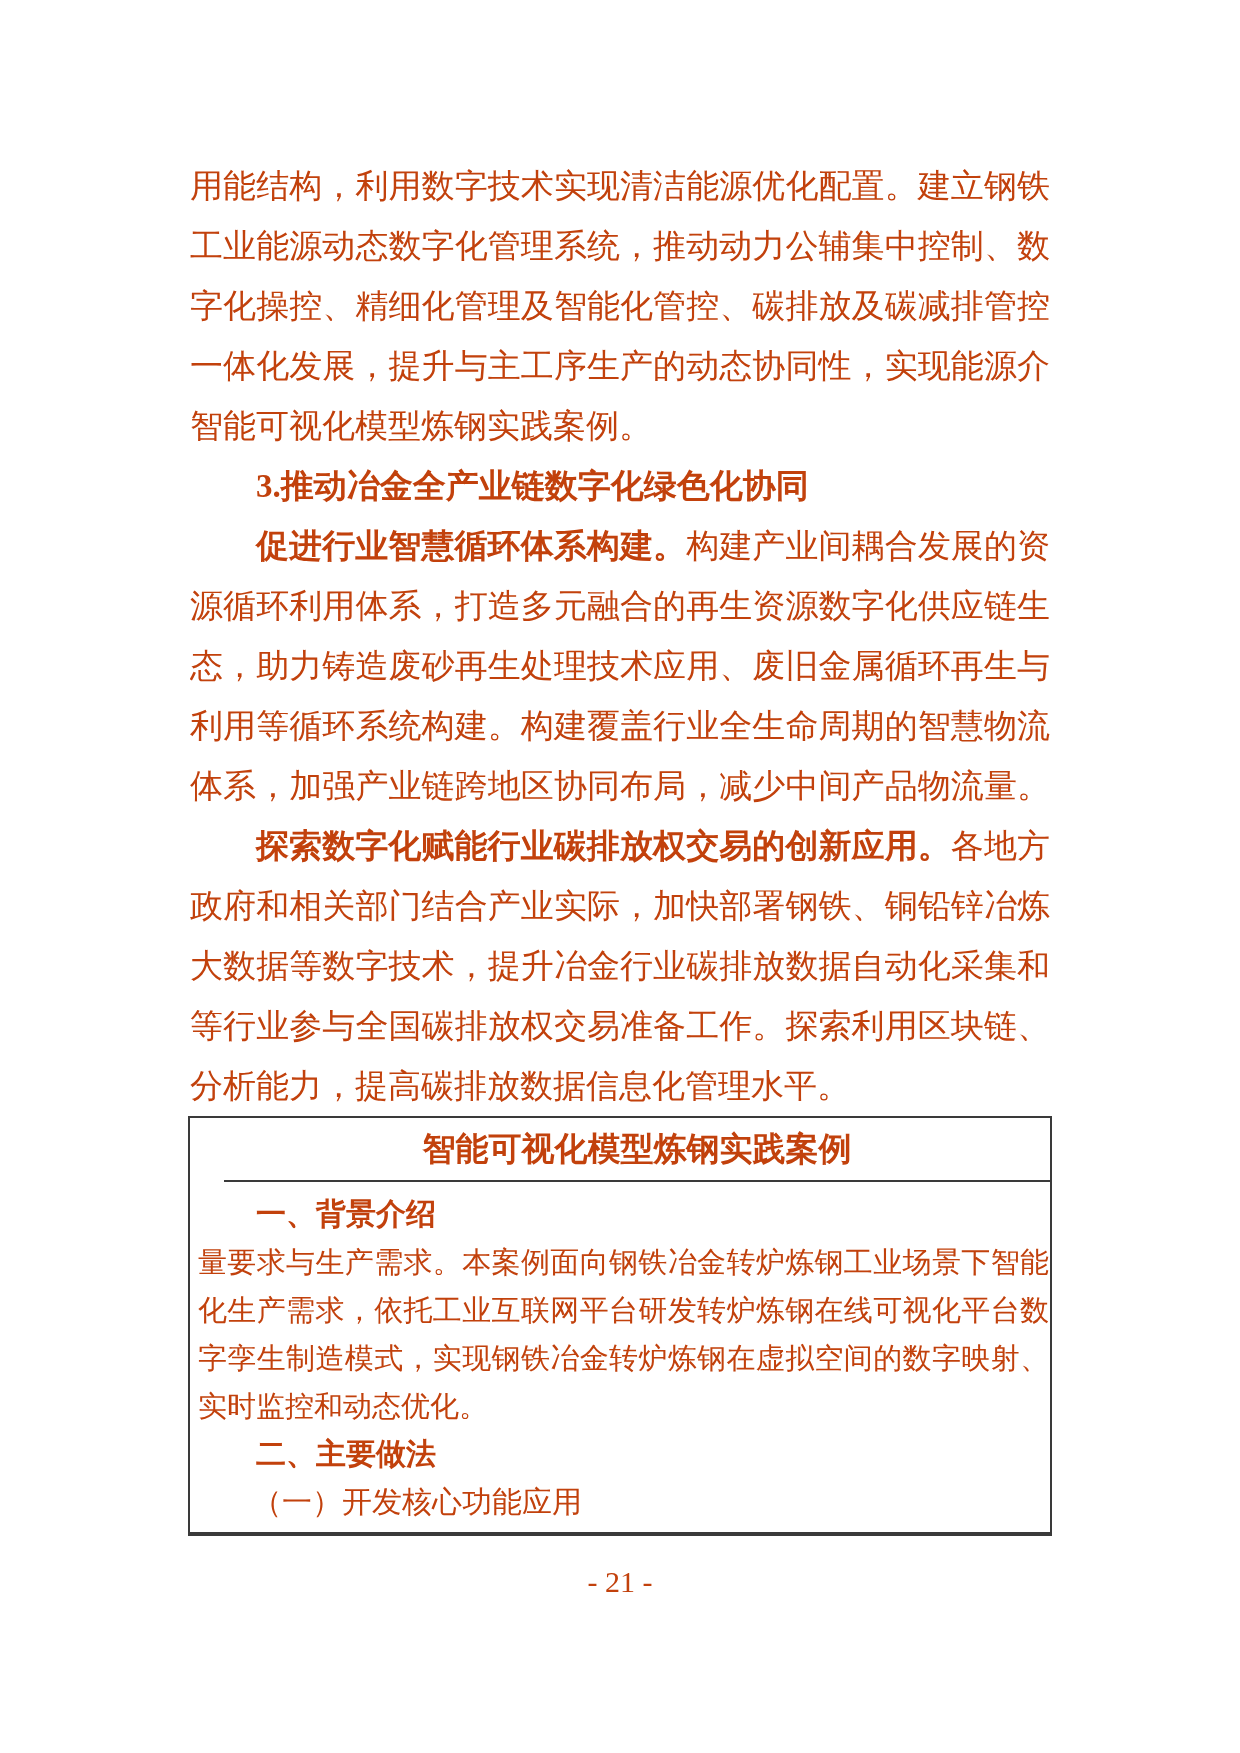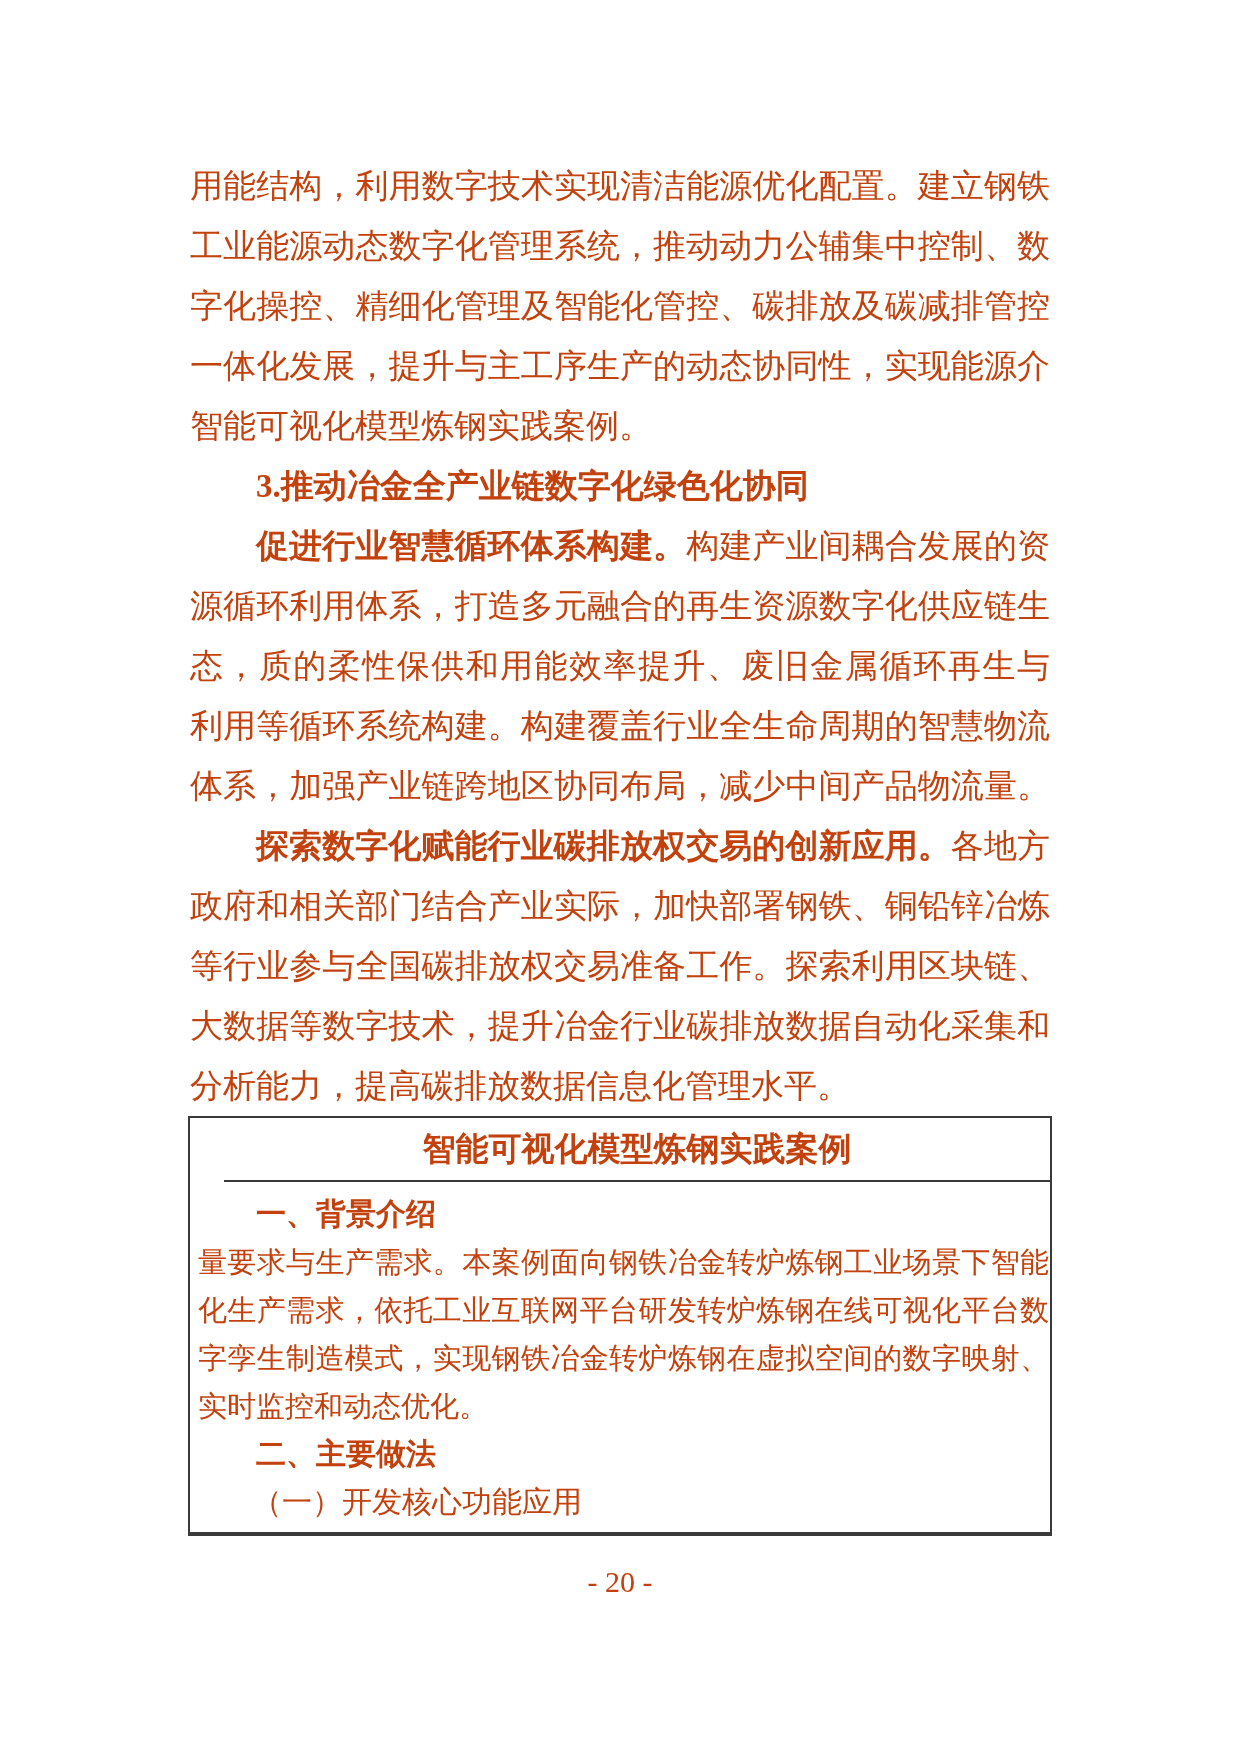--- a/index.html
+++ b/index.html
@@ -117,42 +117,42 @@
       <div class="line">字化操控、精细化管理及智能化管控、碳排放及碳减排管控</div>
       <div class="line">一体化发展，提升与主工序生产的动态协同性，实现能源介</div>
       <div class="line short">智能可视化模型炼钢实践案例。</div>
     </div>
 
     <div class="heading">3.推动冶金全产业链数字化绿色化协同</div>
 
     <div>
       <div class="line indent"><span class="bold">促进行业智慧循环体系构建。</span><span>构建产业间耦合发展的资</span></div>
       <div class="line">源循环利用体系，打造多元融合的再生资源数字化供应链生</div>
-      <div class="line">态，质的柔性保供和用能效率提升、废旧金属循环再生与</div>
+      <div class="line">态，助力铸造废砂再生处理技术应用、废旧金属循环再生与</div>
       <div class="line">利用等循环系统构建。构建覆盖行业全生命周期的智慧物流</div>
       <div class="line">体系，加强产业链跨地区协同布局，减少中间产品物流量。</div>
     </div>
 
     <div>
       <div class="line indent"><span class="bold">探索数字化赋能行业碳排放权交易的创新应用。</span><span>各地方</span></div>
       <div class="line">政府和相关部门结合产业实际，加快部署钢铁、铜铅锌冶炼</div>
+      <div class="line">大数据等数字技术，提升冶金行业碳排放数据自动化采集和</div>
       <div class="line">等行业参与全国碳排放权交易准备工作。探索利用区块链、</div>
-      <div class="line">大数据等数字技术，提升冶金行业碳排放数据自动化采集和</div>
       <div class="line short">分析能力，提高碳排放数据信息化管理水平。</div>
     </div>
 
     <div class="case-box">
       <div class="case-title">智能可视化模型炼钢实践案例</div>
       <div class="case-body">
         <div class="bheading">一、背景介绍</div>
         <div class="bline">量要求与生产需求。本案例面向钢铁冶金转炉炼钢工业场景下智能</div>
         <div class="bline">化生产需求，依托工业互联网平台研发转炉炼钢在线可视化平台数</div>
         <div class="bline">字孪生制造模式，实现钢铁冶金转炉炼钢在虚拟空间的数字映射、</div>
         <div class="bline short">实时监控和动态优化。</div>
         <div class="bheading">二、主要做法</div>
         <div class="bitem">（一）开发核心功能应用</div>
       </div>
     </div>
 
-    <div class="page-num">- 20 -</div>
+    <div class="page-num">- 21 -</div>
 
   </div>
 </div>
 
 </body></html>

